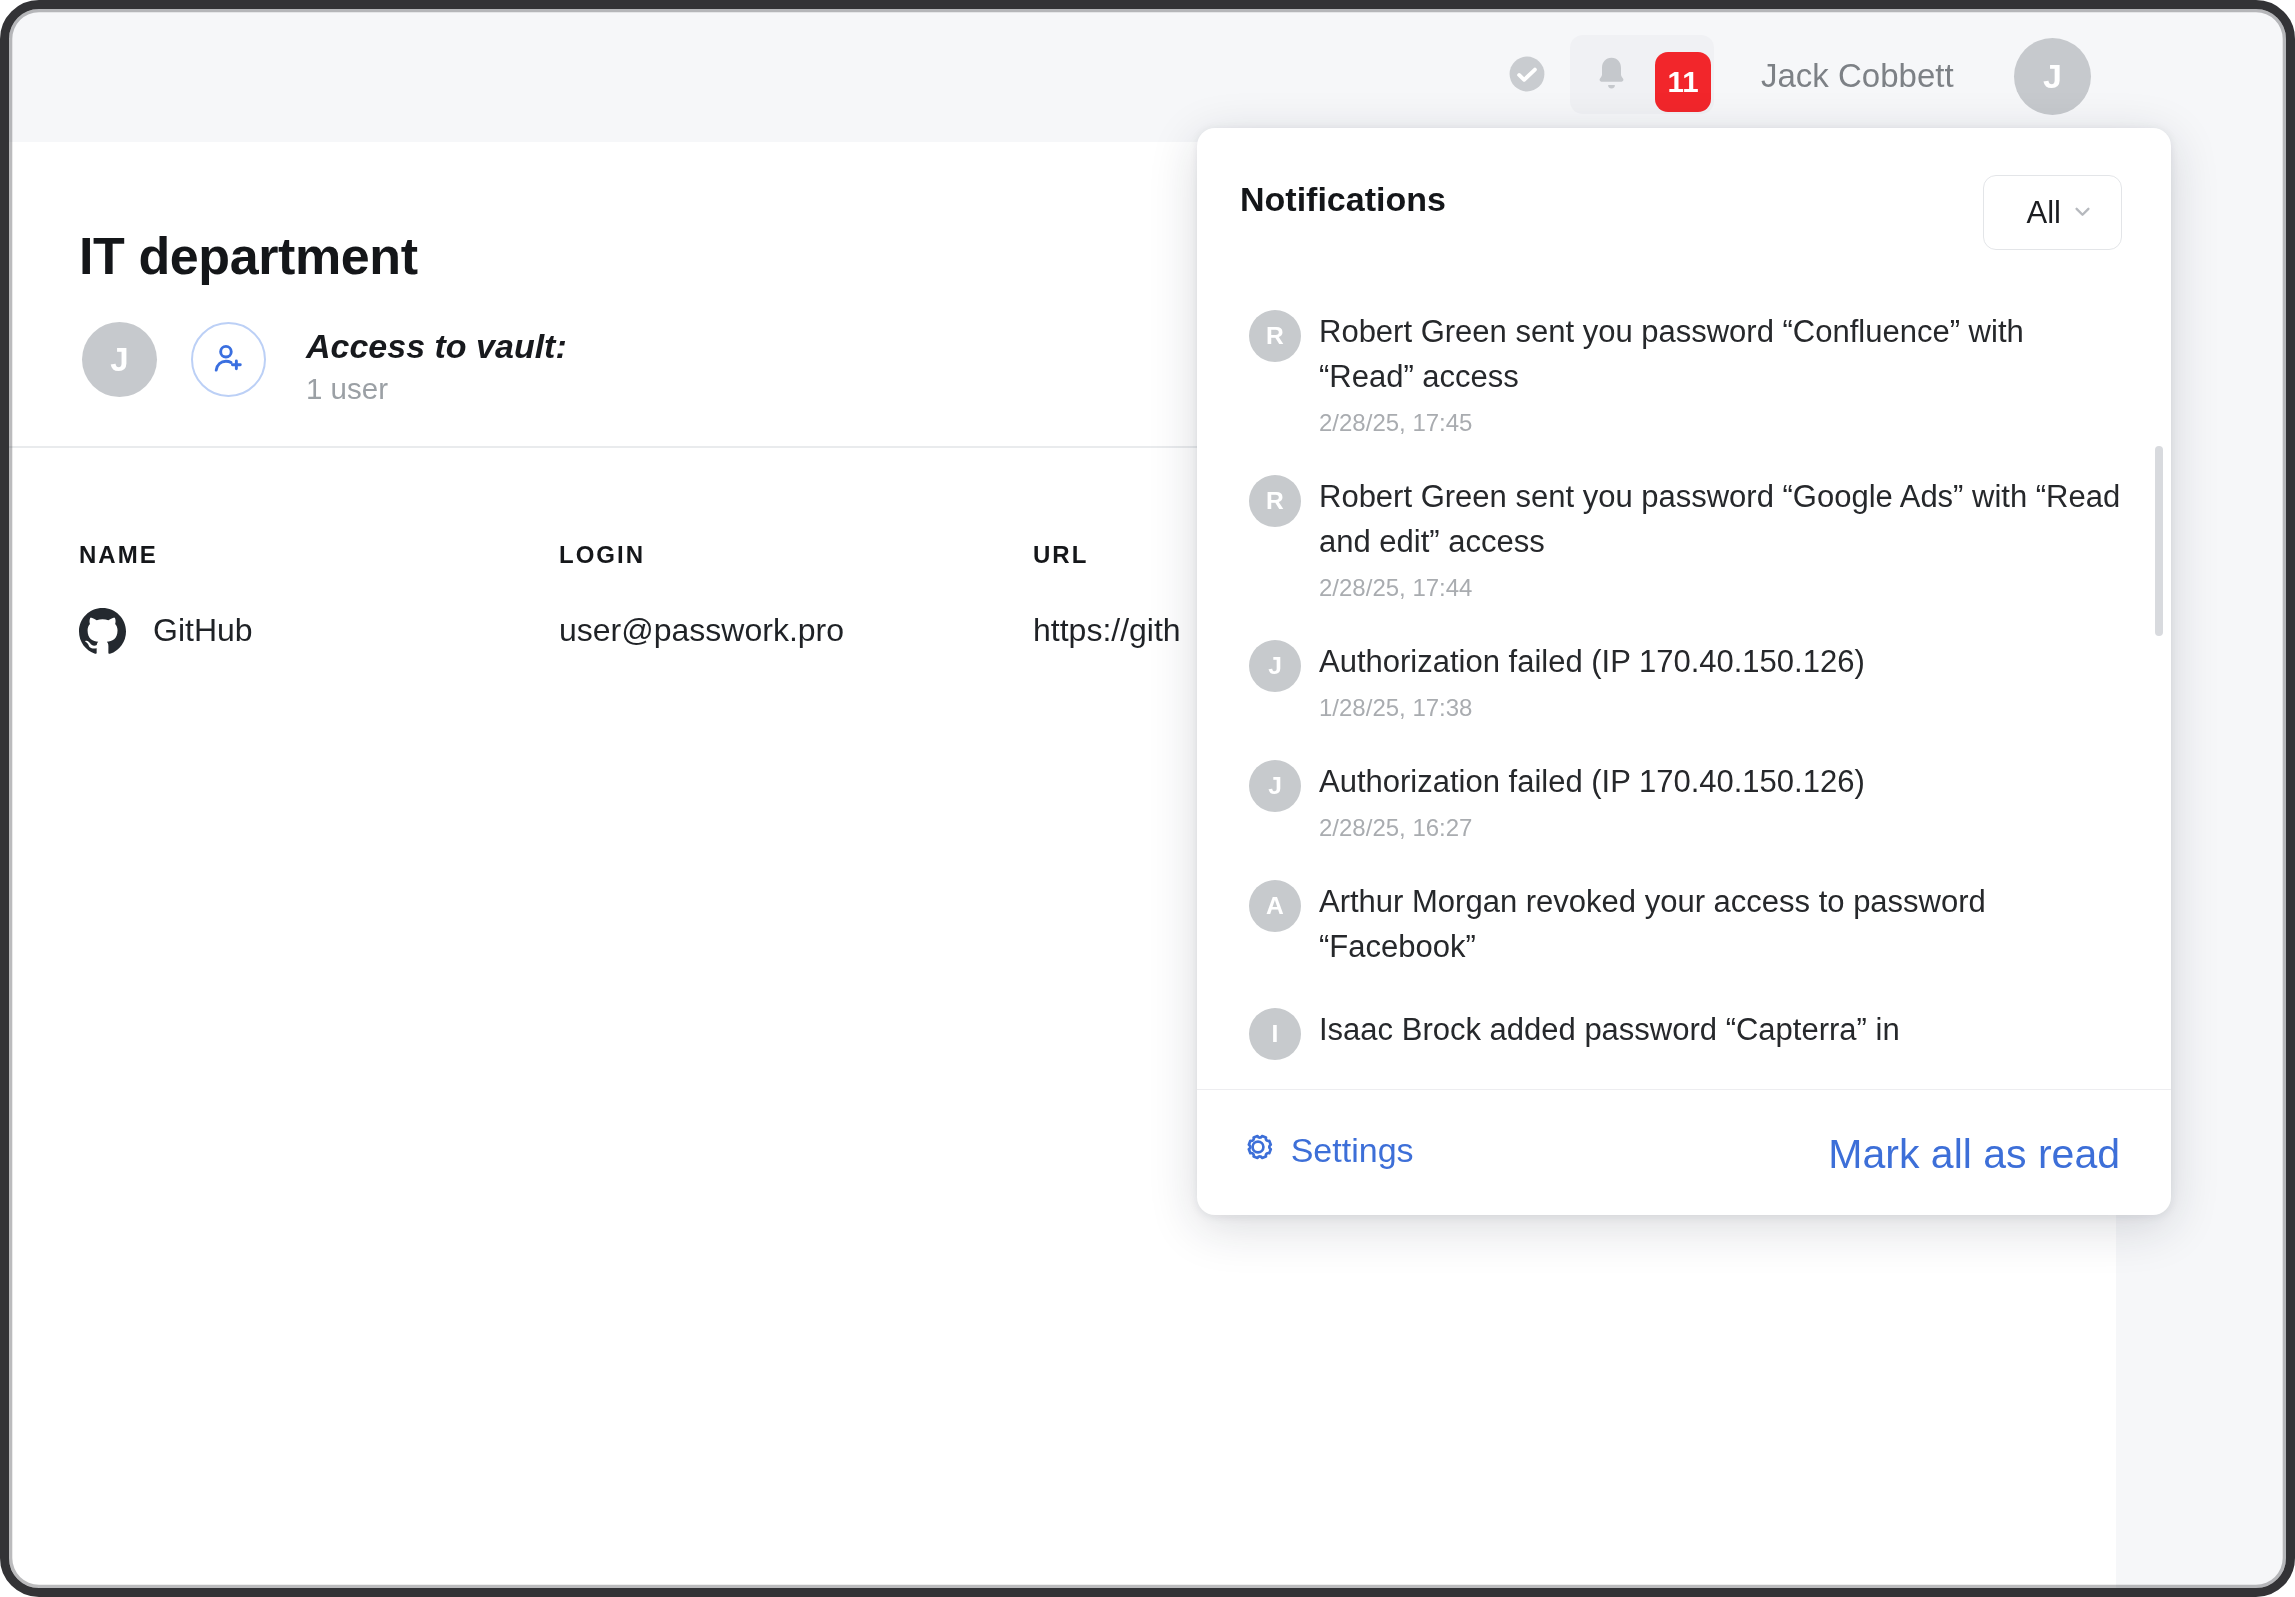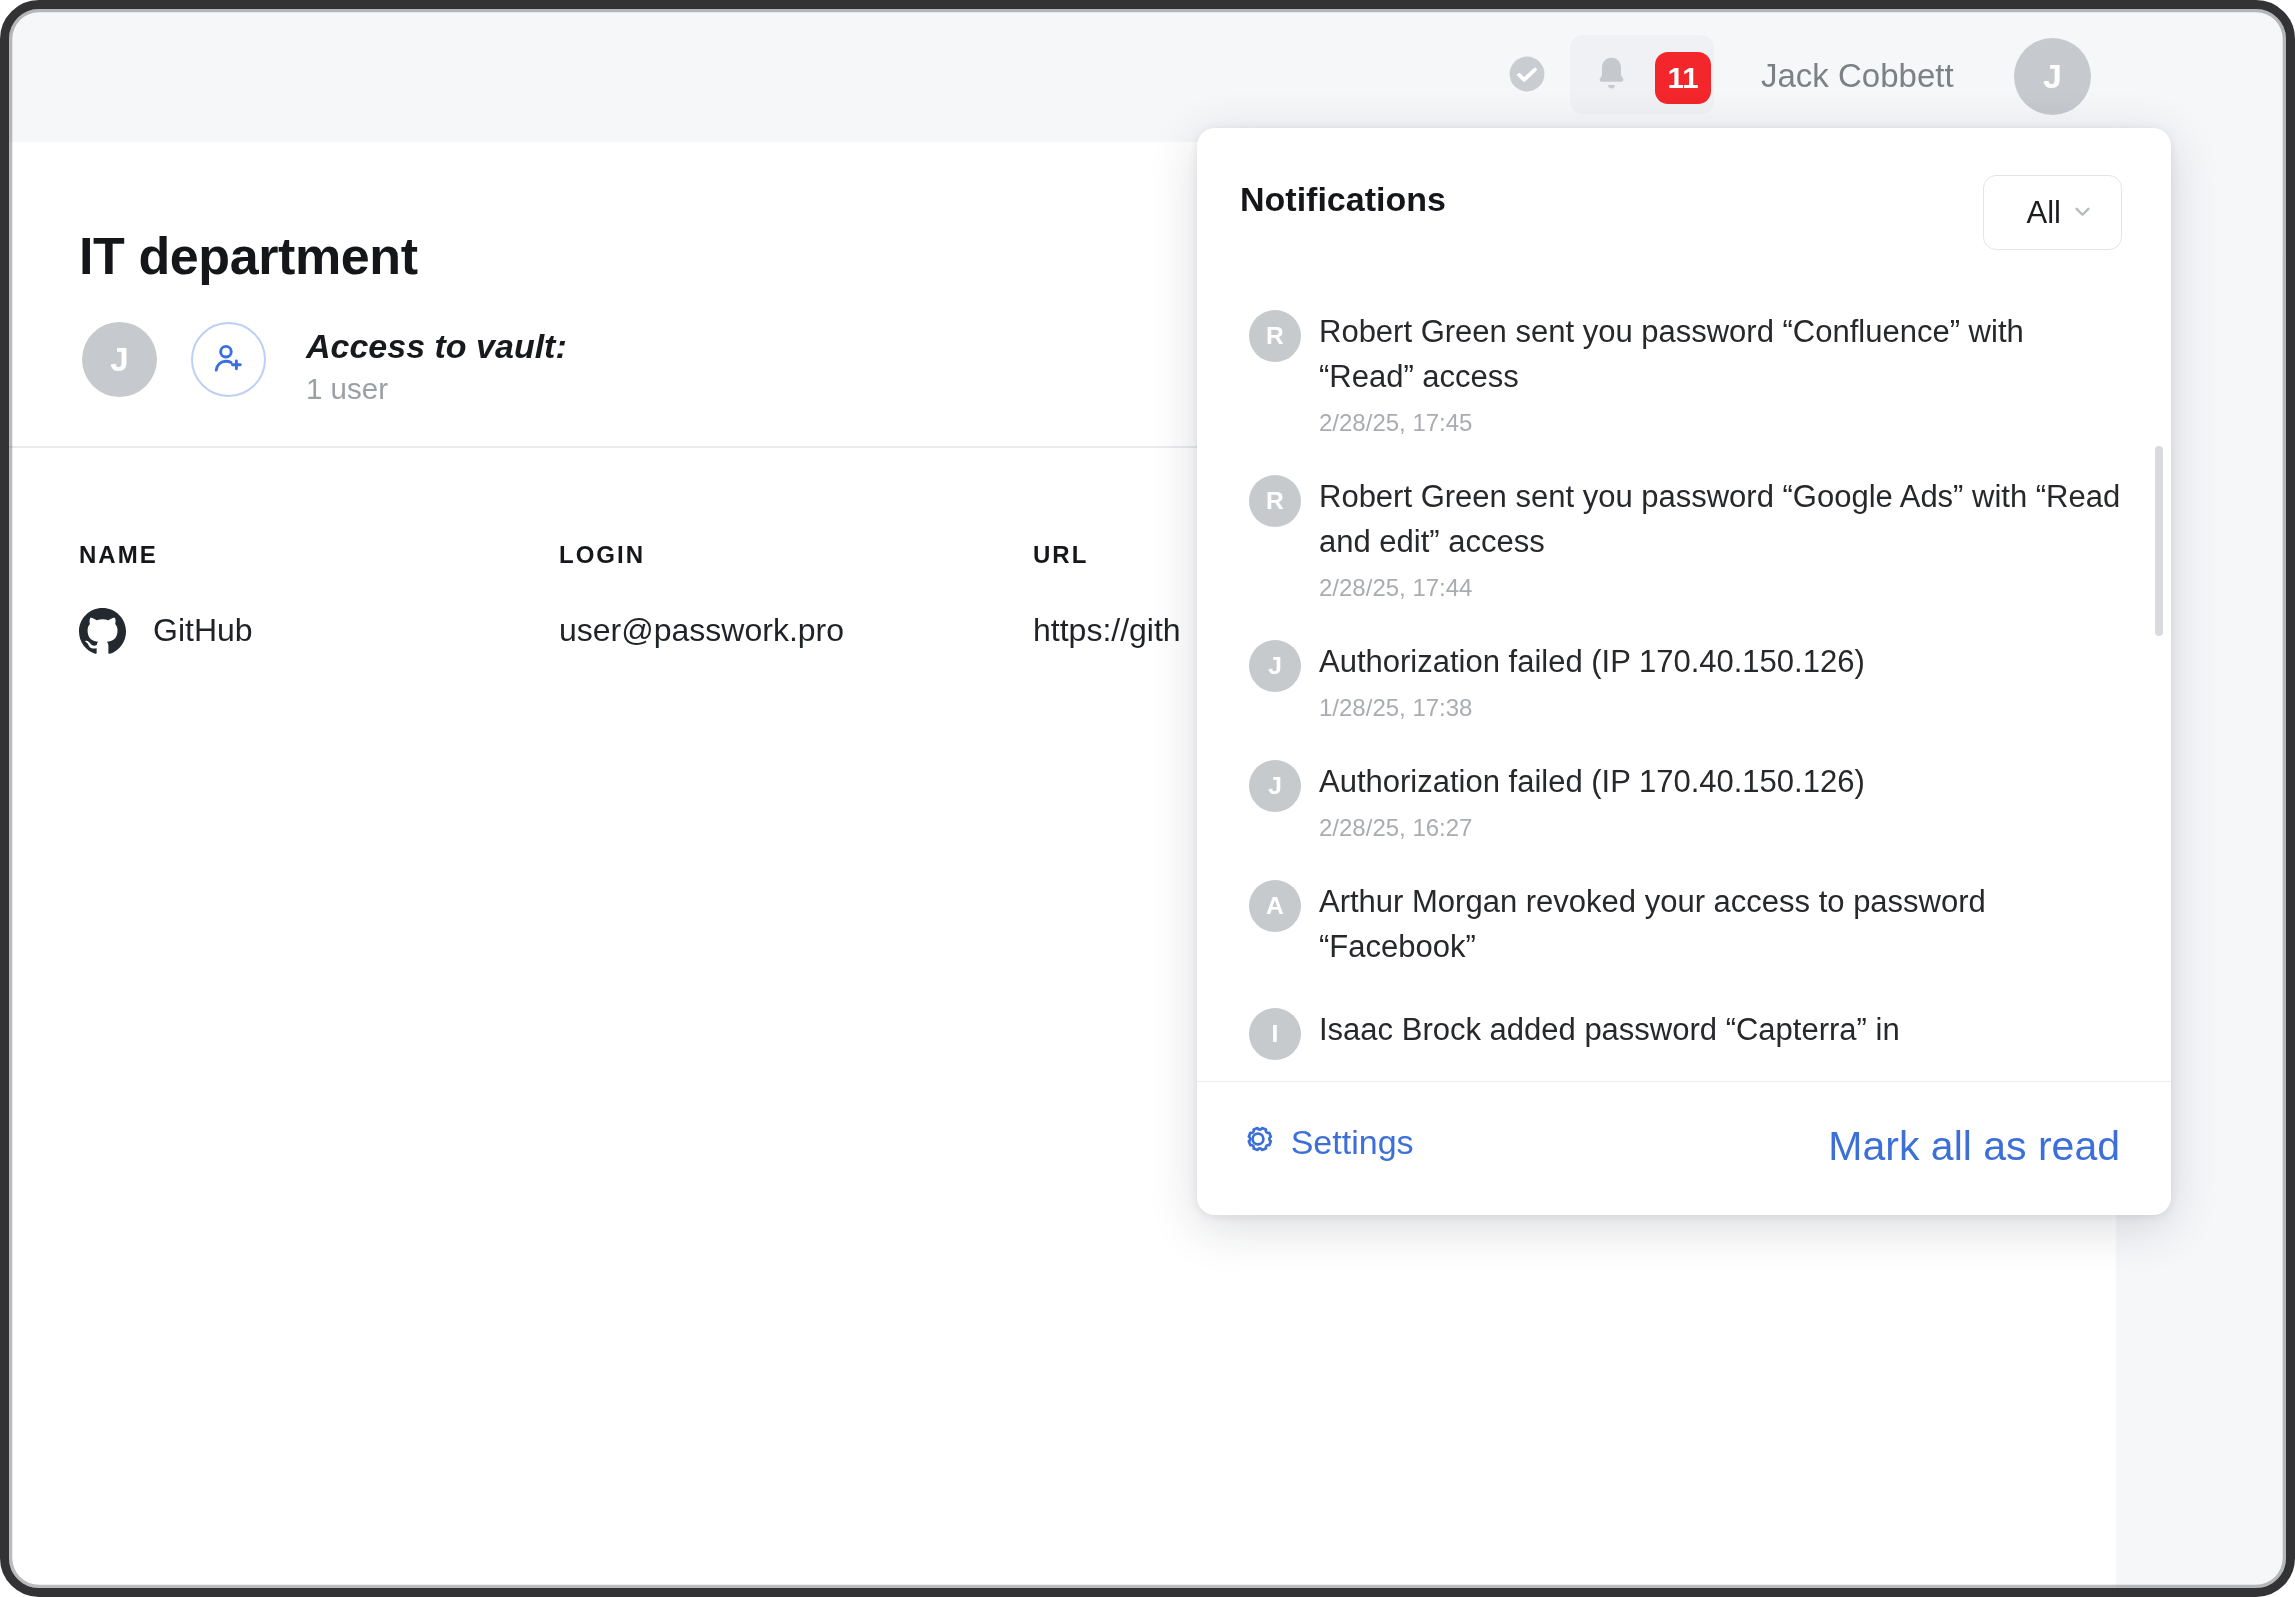--- a/index.html
+++ b/index.html
@@ -8,21 +8,21 @@
   .abs{position:absolute;}
   .screen{position:absolute;inset:0;background:#f6f7f9;border-radius:39px;overflow:hidden;}
   .frame{position:absolute;inset:0;border:9.8px solid #333336;border-radius:39px;pointer-events:none;z-index:50;
          box-shadow:inset 0 0 0 3.3px rgba(60,60,65,.35);}
   .main-card{position:absolute;left:8.2px;top:142px;width:2108px;height:1448px;background:#ffffff;
              border-top-right-radius:19.6px;}
   
   .check-btn{left:1508px;top:55px;width:38px;height:38px;cursor:pointer;}
   .bell-btn{left:1570px;top:35px;width:144px;height:79px;background:#f0f1f4;border-radius:13px;cursor:pointer;}
   .bell-svg{position:absolute;left:19.6px;top:18px;width:43px;height:43px;}
-  .badge{position:absolute;left:85px;top:17px;width:56px;height:52px;background:#f2262b;border-radius:13px;
+  .badge{position:absolute;left:85px;top:17px;width:56px;height:60px;background:#f2262b;border-radius:13px;
          color:#fff;font-size:29.5px;font-weight:700;display:flex;align-items:center;justify-content:center;}
   .user-name{left:1761px;top:57px;height:38px;line-height:38px;font-size:33px;color:#7d8186;font-weight:500;cursor:pointer;}
   .avatar{left:2014px;top:38px;width:77px;height:77px;border-radius:50%;background:#c6c9cd;color:#fff;
           font-size:34px;font-weight:700;display:flex;align-items:center;justify-content:center;cursor:pointer;}
   
   .page-title{left:79px;top:226px;font-size:52px;font-weight:700;color:#141619;letter-spacing:-0.4px;}
   .vault-avatar{left:82px;top:322px;width:75px;height:75px;border-radius:50%;background:#c6c9cd;color:#fff;
           font-size:33px;font-weight:700;display:flex;align-items:center;justify-content:center;}
   .invite-btn{left:191px;top:322px;width:75px;height:75px;border-radius:50%;background:#fff;
           border:2.5px solid #bcd0f6;box-sizing:border-box;display:flex;align-items:center;justify-content:center;cursor:pointer;}
@@ -44,21 +44,21 @@
            display:flex;align-items:center;justify-content:center;gap:11.5px;cursor:pointer;background:#fff;padding-left:15px;}
   .all-label{font-size:31px;color:#1b1d21;}
   .n-list{left:52px;right:24.6px;top:182px;height:784px;overflow:hidden;display:flex;flex-direction:column;gap:38px;}
   .n-item{display:flex;gap:18px;position:relative;flex:none;cursor:pointer;}
   .n-avatar{flex:none;width:52px;height:52px;border-radius:50%;background:#c7cacd;color:#fff;font-size:24.6px;
             font-weight:700;display:flex;align-items:center;justify-content:center;}
   .n-text{font-size:31px;line-height:1.45;color:#26282b;max-width:802px;}
   .n-time{font-size:24px;color:#a9acb0;margin-top:9px;}
   .scroll-thumb{right:8.2px;top:318px;width:8.2px;height:190px;border-radius:4.9px;background:#d8dade;cursor:pointer;}
   .panel-footer{left:0;right:0;bottom:0;height:121px;border-top:1.6px solid #ededf0;display:flex;align-items:center;
-                justify-content:space-between;padding:0 51px 12px 43px;}
+                justify-content:space-between;padding:0 51px 4px 43px;}
   .settings-btn{display:flex;align-items:center;gap:14.7px;cursor:pointer;color:#3d6fd8;font-size:34px;font-weight:500;}
   .mark-all{color:#3d6fd8;font-size:41px;font-weight:500;cursor:pointer;margin-top:8px;}
 </style>
 </head>
 <body>
 
 <div class="screen">
 
   <div class="main-card"></div>
 

